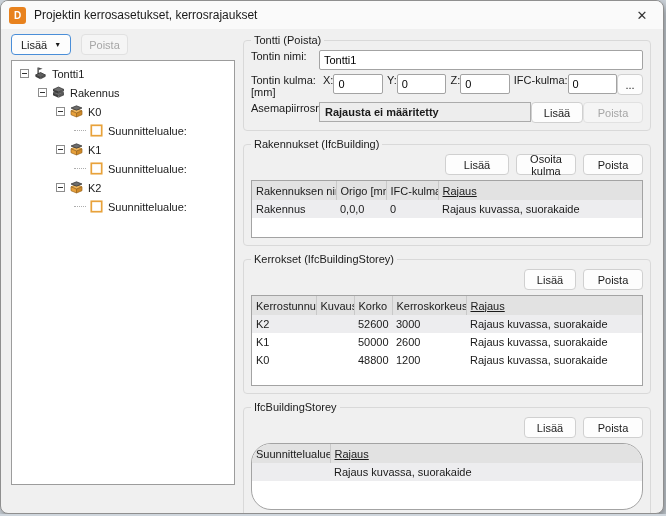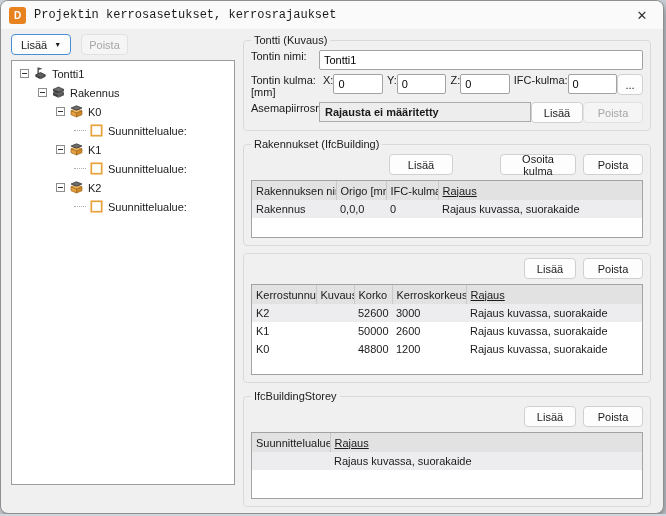--- a/index.html
+++ b/index.html
@@ -7,36 +7,36 @@
     width:664px;height:514px;margin:0;position:relative;
     background:#f0f0f0;border:1px solid #8f8f8f;border-radius:8px;
     box-shadow:2px 4px 10px rgba(0,0,0,.4);
     font-family:"Liberation Sans","DejaVu Sans",sans-serif;font-size:11px;color:#1a1a1a;
     overflow:hidden;box-sizing:border-box;
   }
   
   .titlebar{height:28px;display:flex;align-items:center;padding:0 4px 0 8px;background:#fafafa;}
   .app-icon{width:17px;height:17px;border-radius:3px;background:#e8821e;color:#fff;
     display:flex;align-items:center;justify-content:center;font-size:10px;font-weight:bold;flex-shrink:0;}
-  .title{margin-left:8px;font-size:12px;font-family:Liberation Mono, monospace;}
+  .title{margin-left:8px;font-size:12px;}
   .close-btn{margin-left:auto;width:34px;height:24px;display:flex;align-items:center;justify-content:center;
     font-size:13px;color:#333;border-radius:4px;cursor:pointer;}
   
   .body{display:flex;height:486px;box-sizing:border-box;padding:5px 12px 0 10px;}
   .left-col{width:224px;flex-shrink:0;display:flex;flex-direction:column;}
   .left-btns{display:flex;gap:10px;margin-bottom:5px;}
   .btn{height:21px;background:#fdfdfd;border:1px solid #d0d0d0;border-radius:4px;
     font-family:inherit;font-size:11px;color:#1a1a1a;display:flex;align-items:center;justify-content:center;
     box-sizing:border-box;cursor:pointer;padding:0 6px;}
   .btn.focused{border:1px solid #4a8ed8;}
   .btn.disabled{background:#f5f5f5;border-color:#e1e1e1;color:#a6a6a6;cursor:default;}
   .btn-add-left{width:60px;gap:7px;}
   .caret{font-size:7px;line-height:1;}
   .btn-w47{width:47px;} .btn-w52{width:52px;} .btn-w60{width:60px;}
-  .btn-w64{width:64px;} .btn-w76{width:76px;margin-left:40px;} .btn-w26{width:26px;padding:0;}
+  .btn-w64{width:64px;} .btn-w76{width:60px;} .btn-w26{width:26px;padding:0;}
   .tree-panel{border:1px solid #9c9c9c;background:#fff;height:420px;overflow:hidden;padding-top:3px;}
   .tree-row{height:19px;display:flex;align-items:center;}
   .exp{width:9px;height:9px;box-sizing:border-box;border:1px solid #8d8d8d;background:#fff;
     position:relative;flex-shrink:0;margin-right:4px;}
   .exp::after{content:"";position:absolute;left:1px;top:3px;width:5px;height:1px;background:#333;}
   .conn{width:12px;height:1px;border-top:1px dotted #adadad;margin-right:3px;flex-shrink:0;}
   .tree-icon{width:15px;height:15px;margin-right:4px;flex-shrink:0;display:flex;align-items:center;}
   
   .right-col{flex:1;margin-left:8px;display:flex;flex-direction:column;min-width:0;}
   fieldset.group{border:1px solid #d9d9d9;border-radius:4px;margin:0 0 7px 0;padding:3px 7px 7px 7px;min-width:0;}
@@ -46,21 +46,21 @@
   .flabel{width:68px;flex-shrink:0;}
   .coordlbl{white-space:nowrap;margin-left:4px;}
   input.text{height:20px;box-sizing:border-box;border:1px solid #a3a3a3;border-radius:2px;
     font-family:inherit;font-size:11px;padding:0 4px;background:#fff;min-width:0;}
   .in-flex{flex:1;}
   .in-coord{width:50px;flex-shrink:1;}
   .readonly-field{flex:1;height:20px;line-height:18px;box-sizing:border-box;background:#ededed;
     border:1px solid #ababab;padding:0 5px;white-space:nowrap;overflow:hidden;font-weight:bold;}
   .btnrow{display:flex;justify-content:flex-end;gap:7px;margin-top:1px;}
   .table-wrap{margin-top:5px;border:1px solid #a3a3a3;background:#fff;overflow:hidden;}
-  .h-buildings{height:56px;} .h-storeys{height:89px;} .h-areas{height:65px;}
+  .h-buildings{height:56px;} .h-storeys{height:89px;} .h-areas{height:65px;border-radius:20px;}
   table.tbl{border-collapse:collapse;width:100%;table-layout:fixed;font-size:11px;}
   table.tbl th{background:#e2e2e2;font-weight:normal;text-align:left;padding:1px 4px;height:17px;
     border-right:1px solid #c9c9c9;white-space:nowrap;overflow:hidden;}
   table.tbl th:last-child{border-right:none;text-decoration:underline;}
   table.tbl td{padding:1px 4px;height:16px;white-space:nowrap;overflow:hidden;}
   table.tbl tr.hl td{background:#ededef;}
 </style>
 </head>
 <body>
 
@@ -172,21 +172,21 @@
               </svg>
             </span>
             <span>Suunnittelualue:</span>
           </div>
         </div>
     </div>
 
     <div class="right-col">
 
       <fieldset class="group">
-        <legend>Tontti (Kuvaus)</legend>
+        <legend>Tontti (Poista)</legend>
         <div class="frow">
           <span class="flabel">Tontin nimi:</span>
           <input class="text in-flex" value="Tontti1" style="">
         </div>
         <div class="frow">
           <span class="flabel">Tontin kulma: [mm]</span>
           <span class="coordlbl">X:</span>
           <input class="text in-coord" value="0" style="">
           <span class="coordlbl">Y:</span>
           <input class="text in-coord" value="0" style="">
@@ -233,20 +233,21 @@
                   <td>0,0,0</td>
                   <td>0</td>
                   <td>Rajaus kuvassa, suorakaide</td>
                 </tr>
               </tbody>
             </table>
           </div>
       </fieldset>
 
       <fieldset class="group">
+        <legend>Kerrokset (IfcBuildingStorey)</legend>
         <div class="btnrow">
           <button class="btn btn-w52">Lisää</button>
           <button class="btn btn-w60">Poista</button>
         </div>
         <div class="table-wrap h-storeys">
             <table class="tbl">
               <colgroup>
                 <col style="width: 64px;">
                 <col style="width: 38px;">
                 <col style="width: 38px;">

